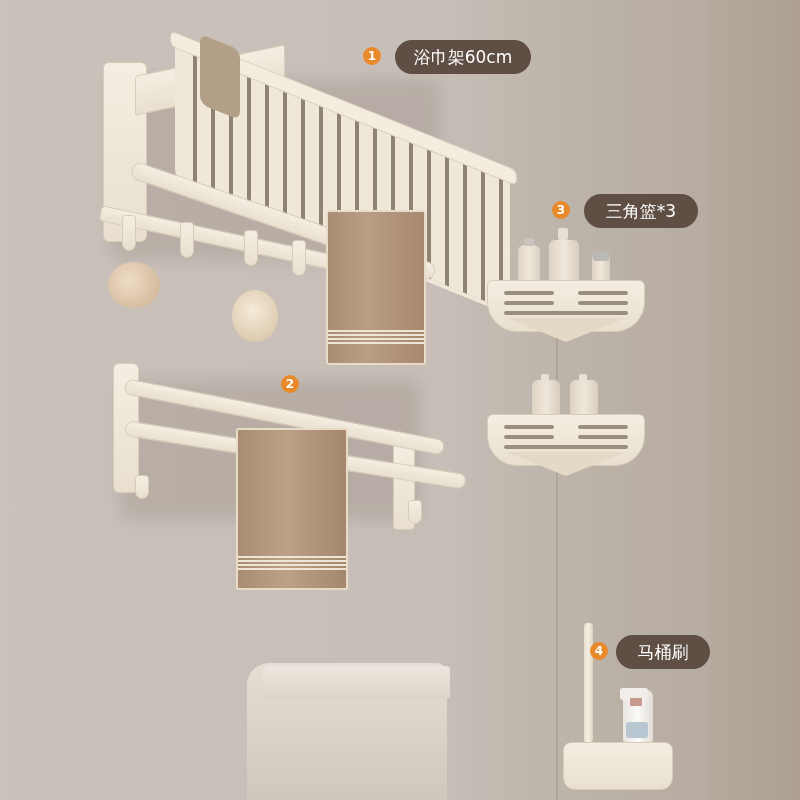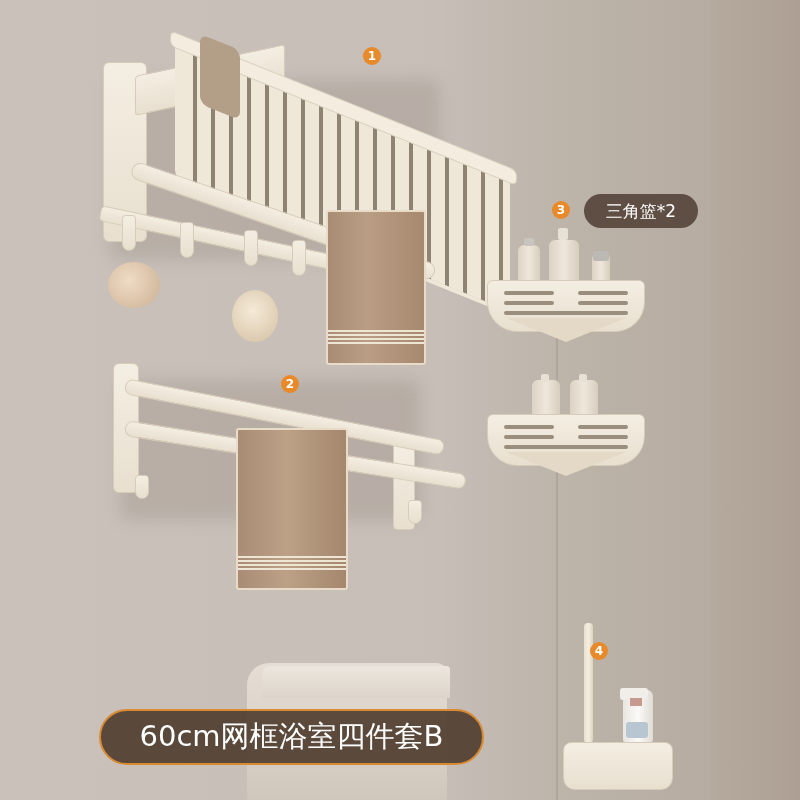--- a/index.html
+++ b/index.html
@@ -169,22 +169,23 @@
   <div>
     <div class="brush-handle"></div>
     <div class="spray"></div>
     <div class="spray-head"></div>
     <div class="spray-neck"></div>
     <div class="spray-label"></div>
     <div class="brush-holder cream"></div>
   </div>
 
   <div class="num-badge" style="left:363px;top:47px;">1</div>
+  <div class="pill" style="left:395px;top:40px;width:136px;">浴巾架60cm</div>
 
   <div class="num-badge" style="left:281px;top:375px;">2</div>
 
   <div class="num-badge" style="left:552px;top:201px;">3</div>
-  <div class="pill" style="left:584px;top:194px;width:114px;">三角篮*2</div>
+  <div class="pill" style="left:584px;top:194px;width:114px;">三角篮*3</div>
 
   <div class="num-badge" style="left:590px;top:642px;">4</div>
+  <div class="pill" style="left:616px;top:635px;width:94px;">马桶刷</div>
 
-  <div class="main-title">60cm网框浴室四件套B</div>
 </div>
 
 </body></html>

